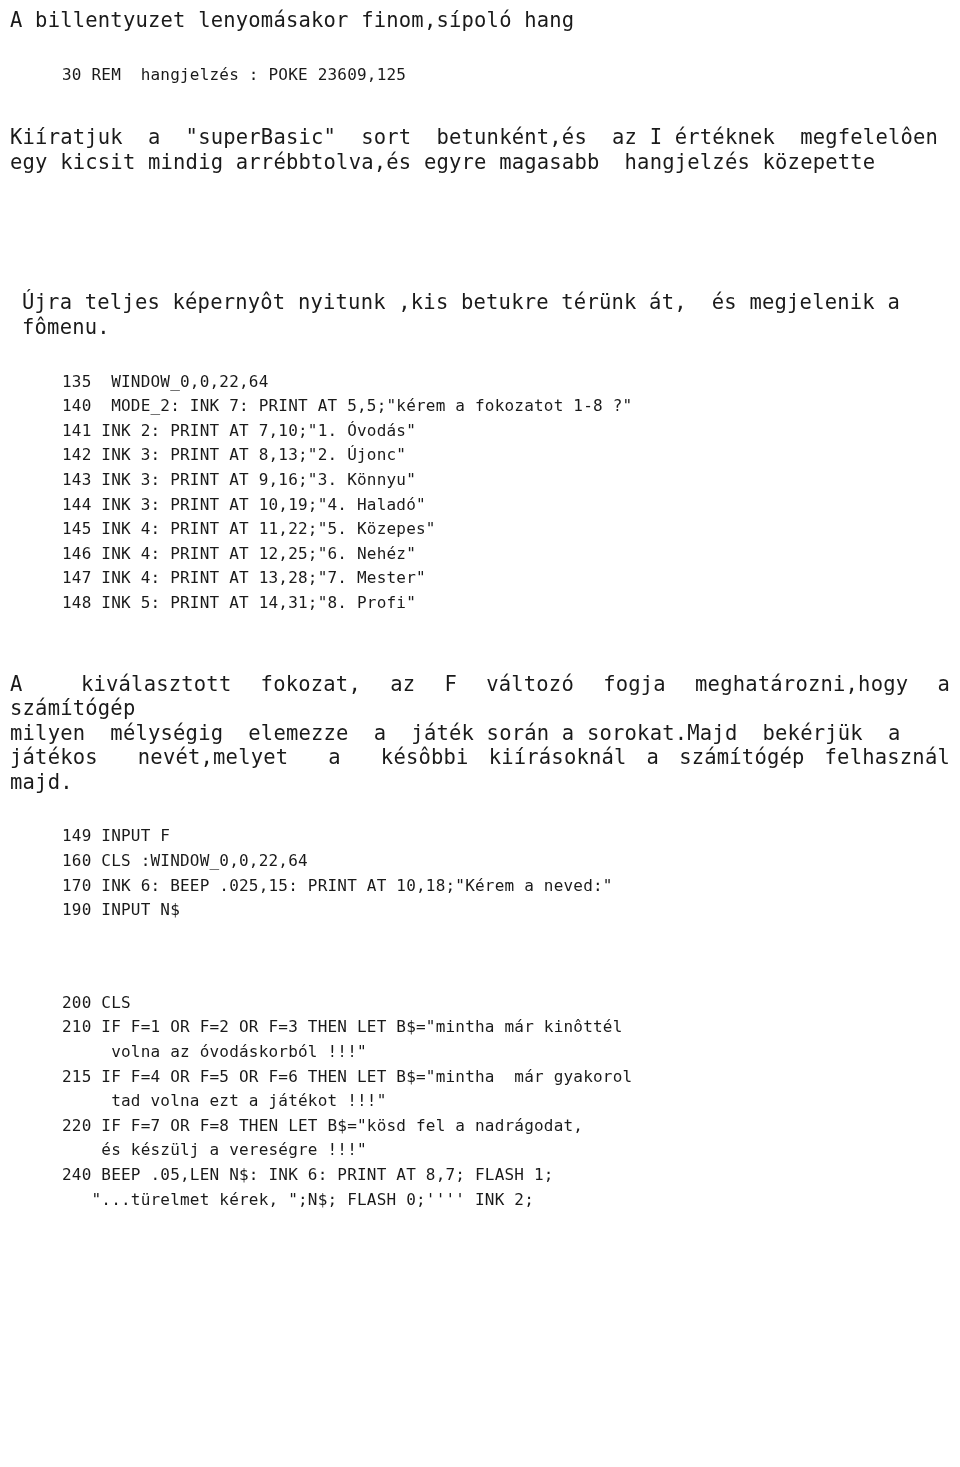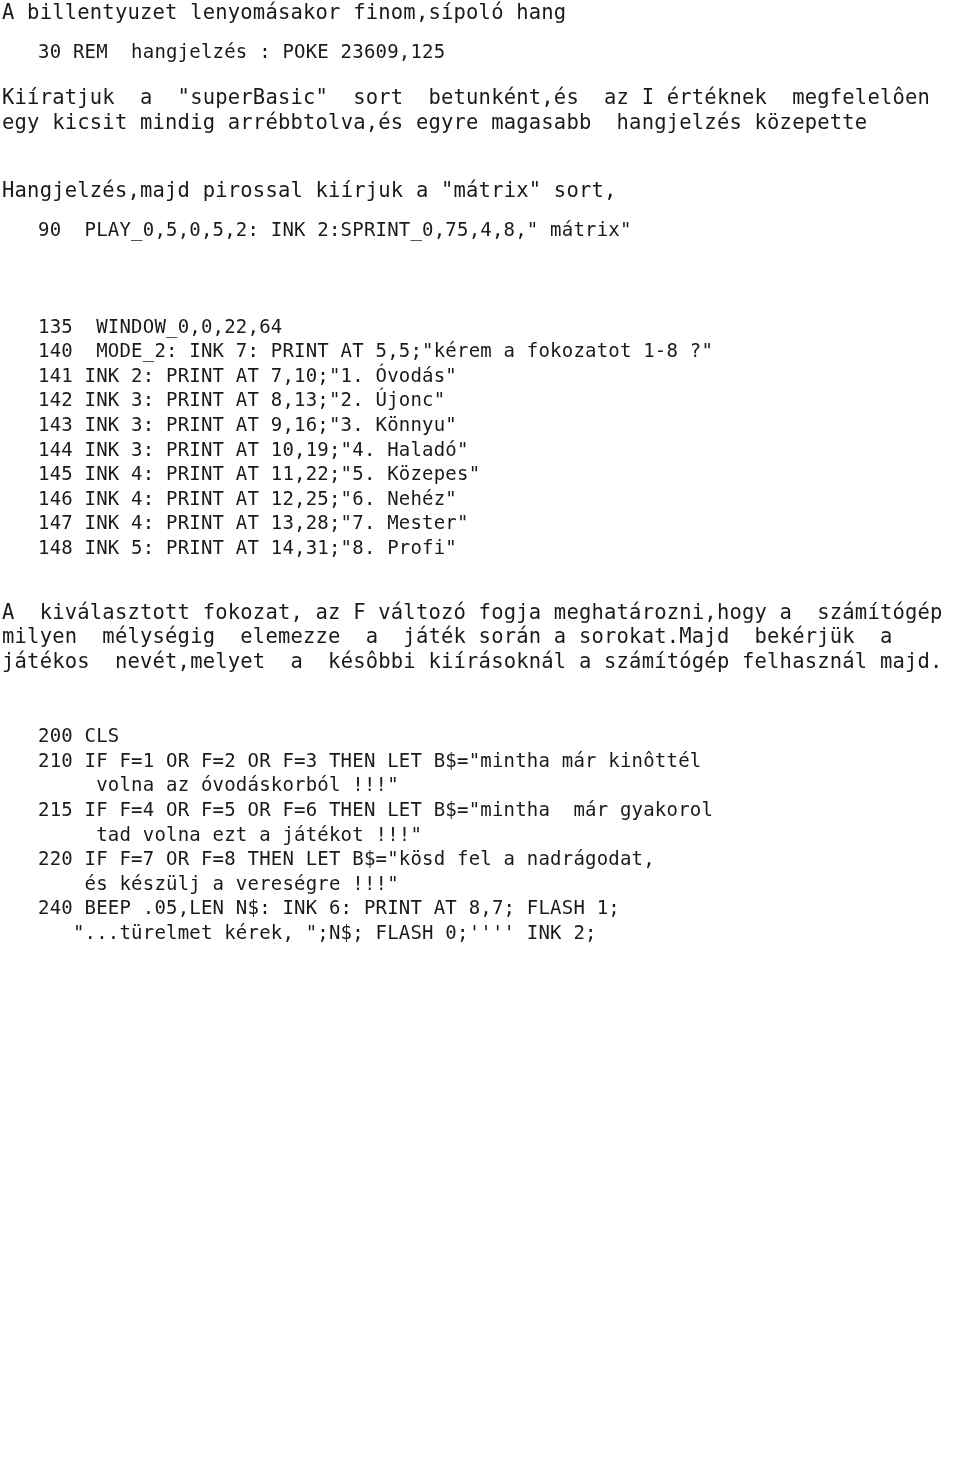--- a/index.html
+++ b/index.html
@@ -11,44 +11,44 @@
     width: 960px;
     height: 1467px;
     font-family: "DejaVu Sans Mono", "Liberation Mono", monospace;
     color: #1a1a1a;
     overflow: hidden;
   }
   .page {
     position: relative;
     width: 960px;
     height: 1090px;
-    padding: 0;
+    padding: 8px;
     box-sizing: border-box;
   }
 
   
   .prose {
     font-size: 20.5px;
     line-height: 24.6px;
     letter-spacing: 0.2px;
     text-align: justify;
     text-justify: inter-word;
     white-space: pre-wrap;
     margin: 0;
     padding: 0 2px 0 2px;
   }
   .prose.nojust { text-align: left; }
 
   
   .code {
-    font-size: 19px;
+    font-size: 16px;
     line-height: 24.6px;
     letter-spacing: 0.2px;
     white-space: pre;
-    margin: 0;
+    margin: 16px;
     padding-left: 38px;
   }
   .gap-s  { height: 14px; }
   .gap-m  { height: 22px; }
   .gap-xl { height: 40px; }
 
   .indent-1 { padding-left: 14px; }
 </style>
 </head>
 <body>
@@ -64,34 +64,34 @@
   <div class="gap-m"></div>
 
   <div class="prose">Kiíratjuk  a  "superBasic"  sort  betunként,és  az I értéknek  megfelelôen
 egy kicsit mindig arrébbtolva,és egyre magasabb  hangjelzés közepette</div>
 
   <div class="gap-m"></div>
 
 
   <div class="gap-m"></div>
 
-  <div class="prose nojust">Hangjelzés,majd pirossal kiírjuk a "mátrix" sort,</div>
 
   <div class="gap-s"></div>
 
-  <pre class="code">90  PLAY_0,5,0,5,2: INK 2:SPRINT_0,75,4,8," mátrix"</pre>
 
   <div class="gap-s"></div>
 
 
   <div class="gap-m"></div>
 
 
   <div class="gap-m"></div>
 
+  <div class="prose nojust indent-1">Újra teljes képernyôt nyitunk ,kis betukre térünk át,  és megjelenik a
+fômenu.</div>
 
   <div class="gap-s"></div>
 
   <pre class="code">135  WINDOW_0,0,22,64
 140  MODE_2: INK 7: PRINT AT 5,5;"kérem a fokozatot 1-8 ?"
 141 INK 2: PRINT AT 7,10;"1. Óvodás"
 142 INK 3: PRINT AT 8,13;"2. Újonc"
 143 INK 3: PRINT AT 9,16;"3. Könnyu"
 144 INK 3: PRINT AT 10,19;"4. Haladó"
 145 INK 4: PRINT AT 11,22;"5. Közepes"
@@ -100,20 +100,24 @@
 148 INK 5: PRINT AT 14,31;"8. Profi"</pre>
 
   <div class="gap-xl"></div>
 
   <div class="prose">A  kiválasztott fokozat, az F változó fogja meghatározni,hogy a  számítógép
 milyen  mélységig  elemezze  a  játék során a sorokat.Majd  bekérjük  a
 játékos  nevét,melyet  a  késôbbi kiírásoknál a számítógép felhasznál majd.</div>
 
   <div class="gap-s"></div>
 
+  <pre class="code">149 INPUT F
+160 CLS :WINDOW_0,0,22,64
+170 INK 6: BEEP .025,15: PRINT AT 10,18;"Kérem a neved:"
+190 INPUT N$</pre>
 
   <div class="gap-m"></div>
 
 
   <div class="gap-s"></div>
 
   <pre class="code">200 CLS
 210 IF F=1 OR F=2 OR F=3 THEN LET B$="mintha már kinôttél
      volna az óvodáskorból !!!"
 215 IF F=4 OR F=5 OR F=6 THEN LET B$="mintha  már gyakorol

